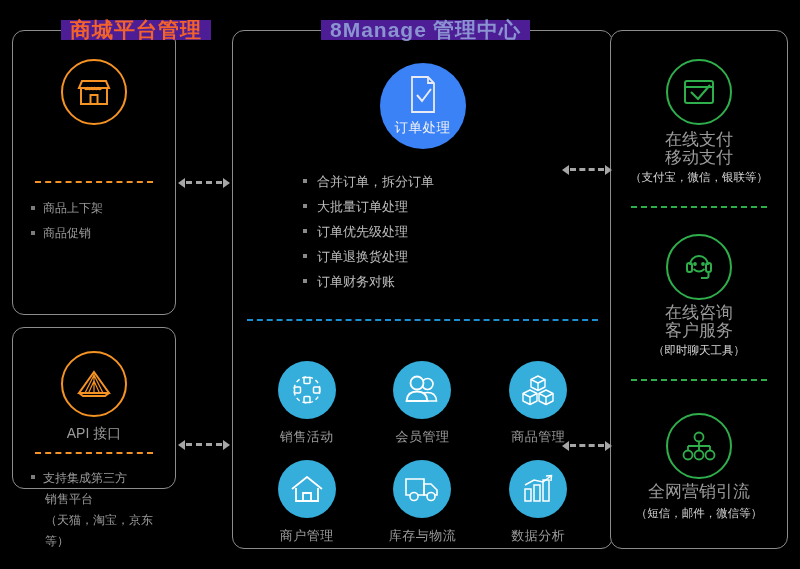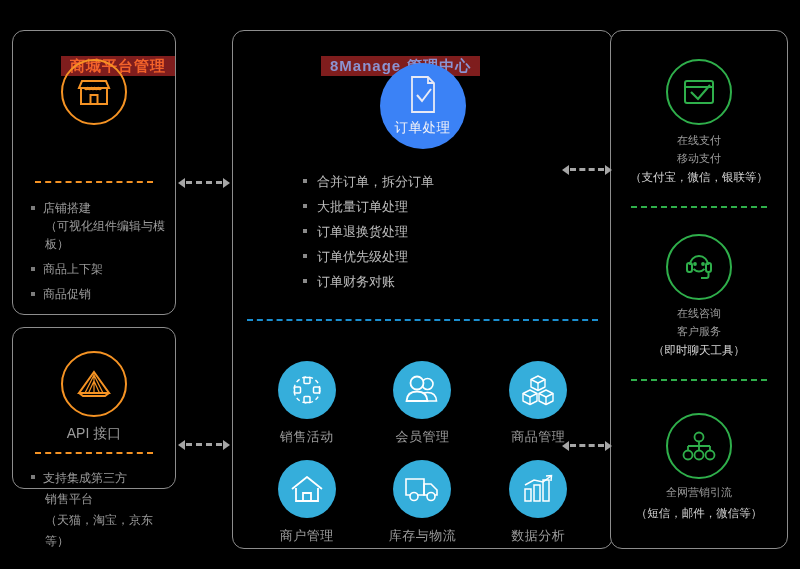--- a/index.html
+++ b/index.html
@@ -14,28 +14,27 @@
   .panel{
     position:absolute;
     border:1px solid #8d8d8d;
     border-radius:12px;
     box-sizing:border-box;
     background:#000;
   }
   .panel-title{
     position:absolute;
     top:-11px;
-    background:#7f1d1d;
+    background:#4c1d95;
     padding:0 9px;
-    font-size:15px;
+    font-size:21px;
     font-weight:bold;
     letter-spacing:1px;
     white-space:nowrap;
     line-height:20px;
-    margin-top:36px;
   }
   .title-orange{color:#f2622a;}
   .title-blue{color:#8b93d1;}
 
   
   #panel-shop{left:12px;top:30px;width:164px;height:285px;}
   #panel-api{left:12px;top:327px;width:164px;height:162px;}
 
   .circle-icon{
     position:absolute;left:50%;transform:translateX(-50%);
@@ -106,21 +105,21 @@
   }
   .grid-label{
     margin-top:9px;color:#9b9b9b;font-size:13px;letter-spacing:.5px;
   }
 
   
   #panel-right{left:610px;top:30px;width:178px;height:519px;}
   .right-block{position:absolute;left:0;right:0;}
   .right-cap{
     position:absolute;left:0;right:0;text-align:center;
-    color:#9b9b9b;font-size:11px;line-height:18px;
+    color:#9b9b9b;font-size:17px;line-height:18px;
   }
   .right-sub{
     position:absolute;left:0;right:0;text-align:center;
     color:#d6d6d6;font-size:11.5px;line-height:17px;
   }
 
   
   .connector{position:absolute;height:9px;display:flex;align-items:center;}
   .connector .line{
     flex:1;height:0;border-top:3px dashed #a6a6a6;margin:0 1px;
@@ -146,24 +145,20 @@
         <path d="M7.5 11 q1.7 3 3.4 0 q1.7 3 3.4 0 q1.7 3 3.4 0 q1.7 3 3.4 0 q1.7 3 3.4 0" fill="none" stroke="#f59324" stroke-width="1.6"></path>
         <rect x="13.5" y="18" width="7" height="9" fill="none" stroke="#f59324" stroke-width="2"></rect>
       </svg>
     </div>
 
 
     <div class="dash-div" style="left:22px;right:22px;top:150px;"></div>
 
     <ul class="bullets" style="left:18px;right:10px;top:168px;">
       <li>
-        <span>店铺搭建</span>
-        <span class="l2">（可视化组件编辑与模板）</span>
-      </li>
-      <li>
         <span>商品上下架</span>
       </li>
       <li>
         <span>商品促销</span>
       </li>
     </ul>
   </div>
 
   <div class="panel" id="panel-api">
     <div class="circle-icon ring-orange" style="top:23px;">
@@ -197,22 +192,22 @@
         <path d="M6 3 L22 3 L28 9 L28 38 L6 38 Z" fill="none" stroke="#e8eaf5" stroke-width="1.8"></path>
         <path d="M22 3 L22 9 L28 9" fill="none" stroke="#e8eaf5" stroke-width="1.8"></path>
         <path d="M11 21 L16 27 L25 15" fill="none" stroke="#e8eaf5" stroke-width="2"></path>
       </svg>
       <div class="hero-label">订单处理</div>
     </div>
 
     <ul class="center-bullets">
       <li><span>合并订单，拆分订单</span></li>
       <li><span>大批量订单处理</span></li>
+      <li><span>订单优先级处理</span></li>
       <li><span>订单退换货处理</span></li>
-      <li><span>订单优先级处理</span></li>
       <li><span>订单财务对账</span></li>
     </ul>
 
     <div class="dash-div-blue" style="left:14px;right:14px;top:288px;"></div>
 
     <div class="grid">
 
       <div class="grid-cell">
         <div class="blue-circle">
           <svg width="32" height="32" viewBox="0 0 32 32">

